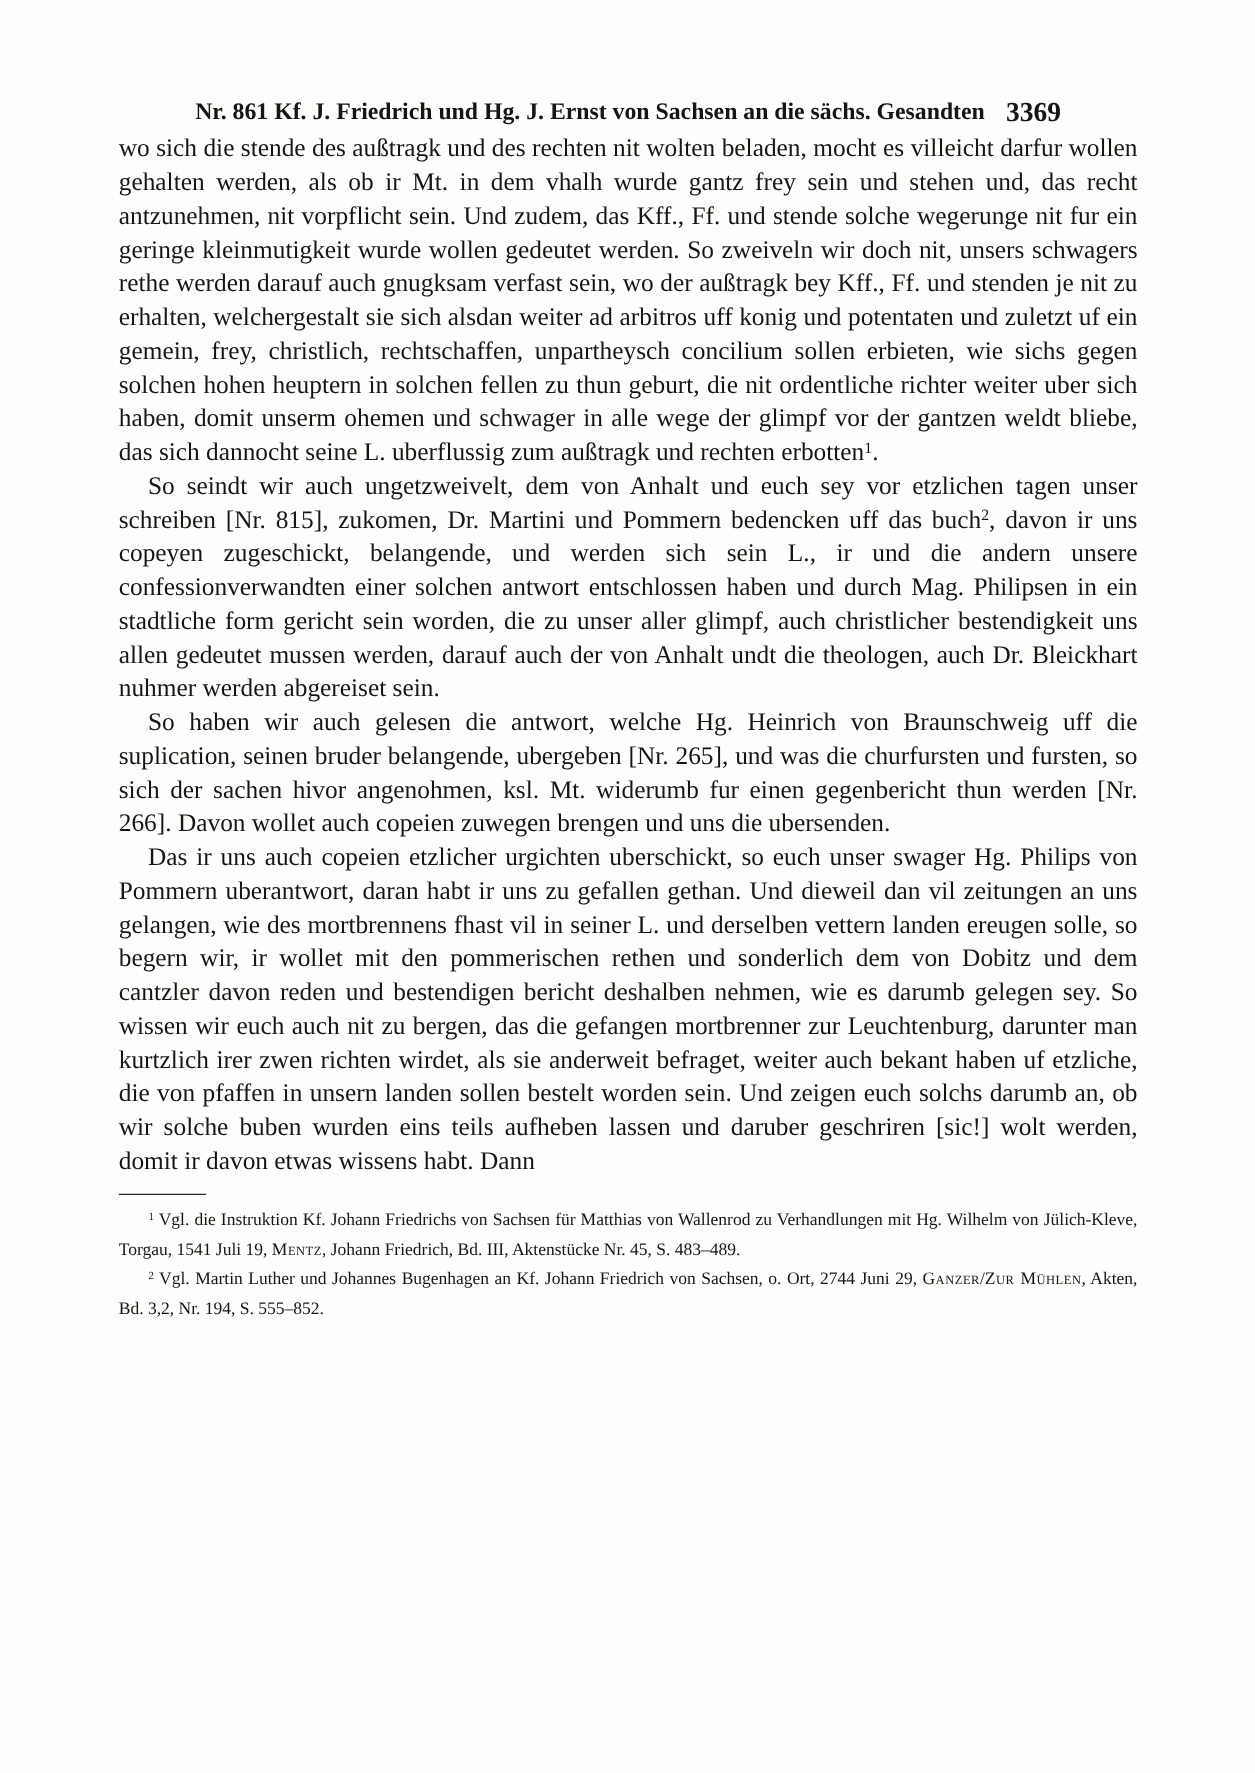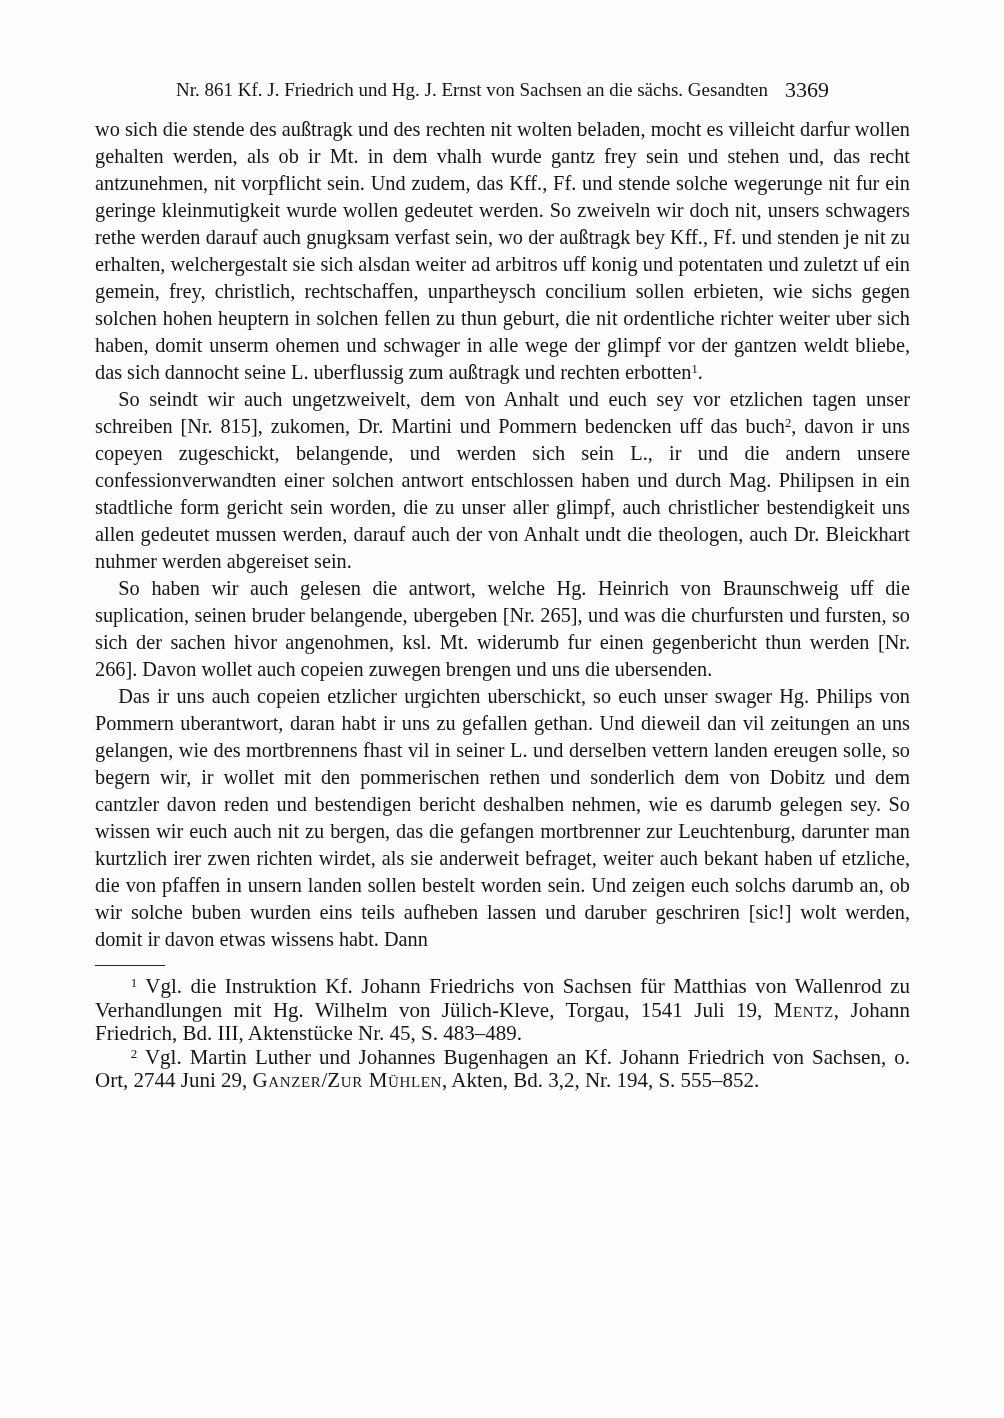--- a/index.html
+++ b/index.html
@@ -19,26 +19,27 @@
     overflow: hidden;
   }
   .running-head {
     display: flex;
     justify-content: center;
     align-items: center;
     gap: 17px;
     font-size: 19px;
     line-height: 24px;
     white-space: nowrap;
+    font-weight: bold;
   }
   .head-number {
     font-size: 22px;
   }
   .body-text {
-    margin-top: 14px;
+    margin-top: 4px;
     font-size: 20.3px;
     line-height: 27px;
     text-align: justify;
     hyphens: auto;
   }
   .body-text p {
     margin: 0;
   }
   .body-text p.indent {
     text-indent: 1.15em;
@@ -51,21 +52,21 @@
     top: -0.48em;
     font-style: normal;
   }
   .footnote-rule {
     width: 70px;
     height: 0;
     border-top: 1.4px solid #2a2824;
     margin: 12px 0 9px 0;
   }
   .footnotes {
-    font-size: 21px;
+    font-size: 14px;
     line-height: 23.6px;
     text-align: justify;
     hyphens: auto;
   }
   .footnotes p {
     margin: 0;
     text-indent: 1.7em;
   }
   .run-i {
   }

